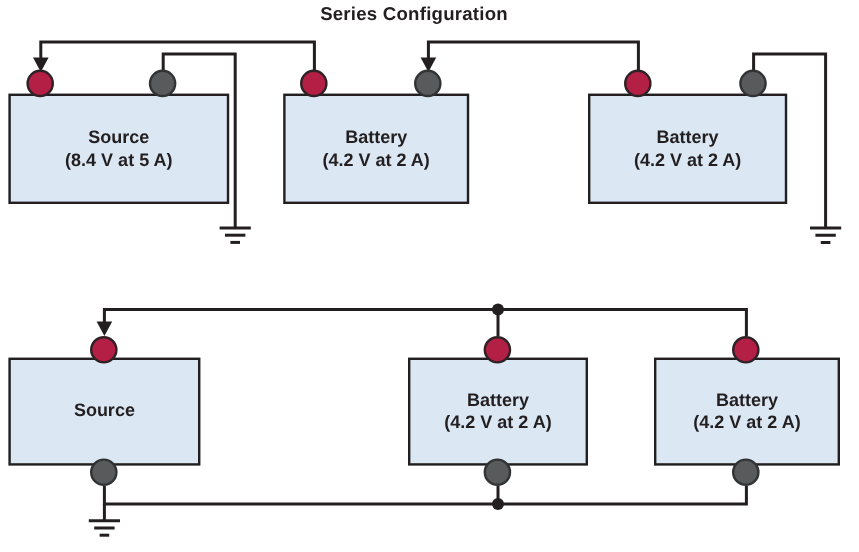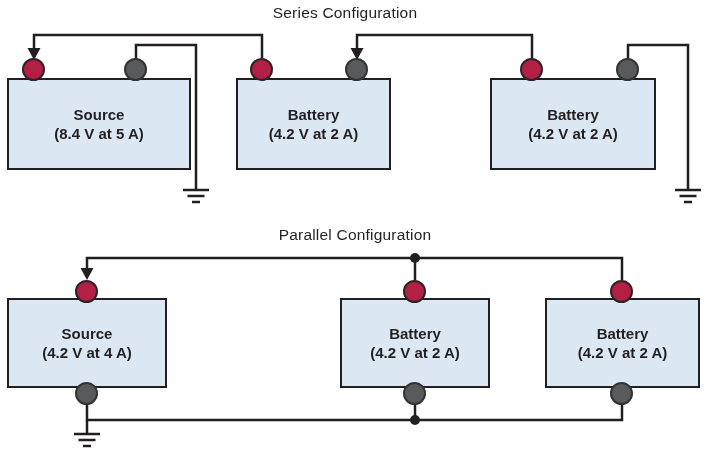--- a/index.html
+++ b/index.html
@@ -11,21 +11,21 @@
   .canvas {
     position: relative;
     width: 716px;
     height: 460px;
     background: #ffffff;
     overflow: hidden;
   }
   .diagram-title {
     position: absolute;
     text-align: center;
-    font-weight: normal;
+    font-weight: bold;
     font-size: 15.5px;
     letter-spacing: 0.2px;
     color: #231f20;
     z-index: 4;
   }
   .box {
     position: absolute;
     background: #dbe8f4;
     border: 2px solid #231f20;
     display: flex;
@@ -124,25 +124,23 @@
   <div class="term red" style="left:250px; top:58px;"></div>
   <div class="term gray" style="left:345px; top:58px;"></div>
 
   <div class="box" style="left:490px; top:78px; width:166px; height:92px;">
     <div class="box-name">Battery</div>
     <div class="box-spec">(4.2 V at 2 A)</div>
   </div>
   <div class="term red" style="left:520px; top:58px;"></div>
   <div class="term gray" style="left:616px; top:58px;"></div>
 
-  <div class="diagram-title" style="left:0; top:226px; width:710px;">Parallel Configuration</div>
 
   <div class="box" style="left:7px; top:298px; width:160px; height:90px;">
     <div class="box-name">Source</div>
-    <div class="box-spec">(4.2 V at 4 A)</div>
   </div>
   <div class="term red" style="left:75px; top:280px;"></div>
   <div class="term gray" style="left:75px; top:382px;"></div>
 
   <div class="box" style="left:340px; top:298px; width:150px; height:90px;">
     <div class="box-name">Battery</div>
     <div class="box-spec">(4.2 V at 2 A)</div>
   </div>
   <div class="term red" style="left:403px; top:280px;"></div>
   <div class="term gray" style="left:403px; top:382px;"></div>

